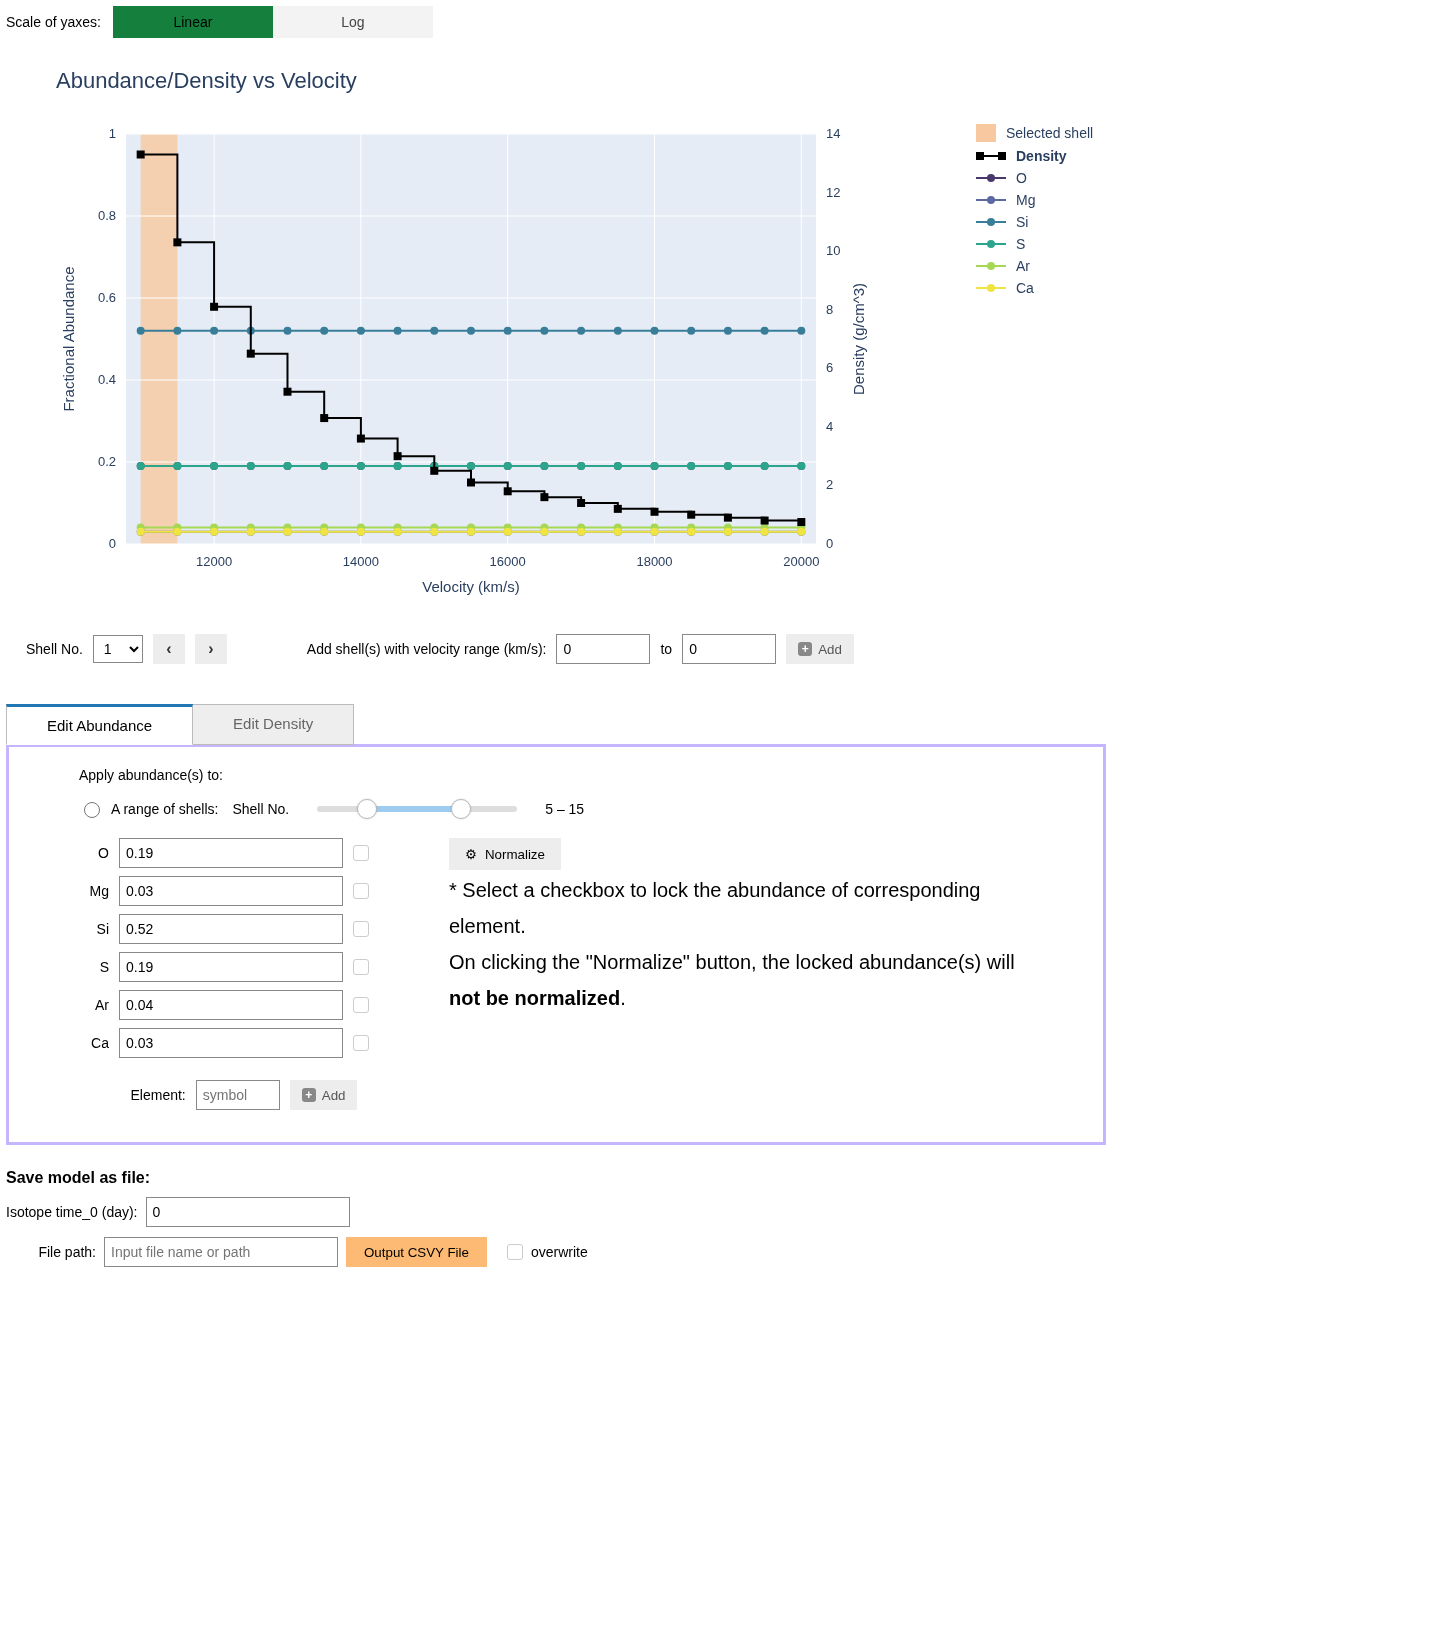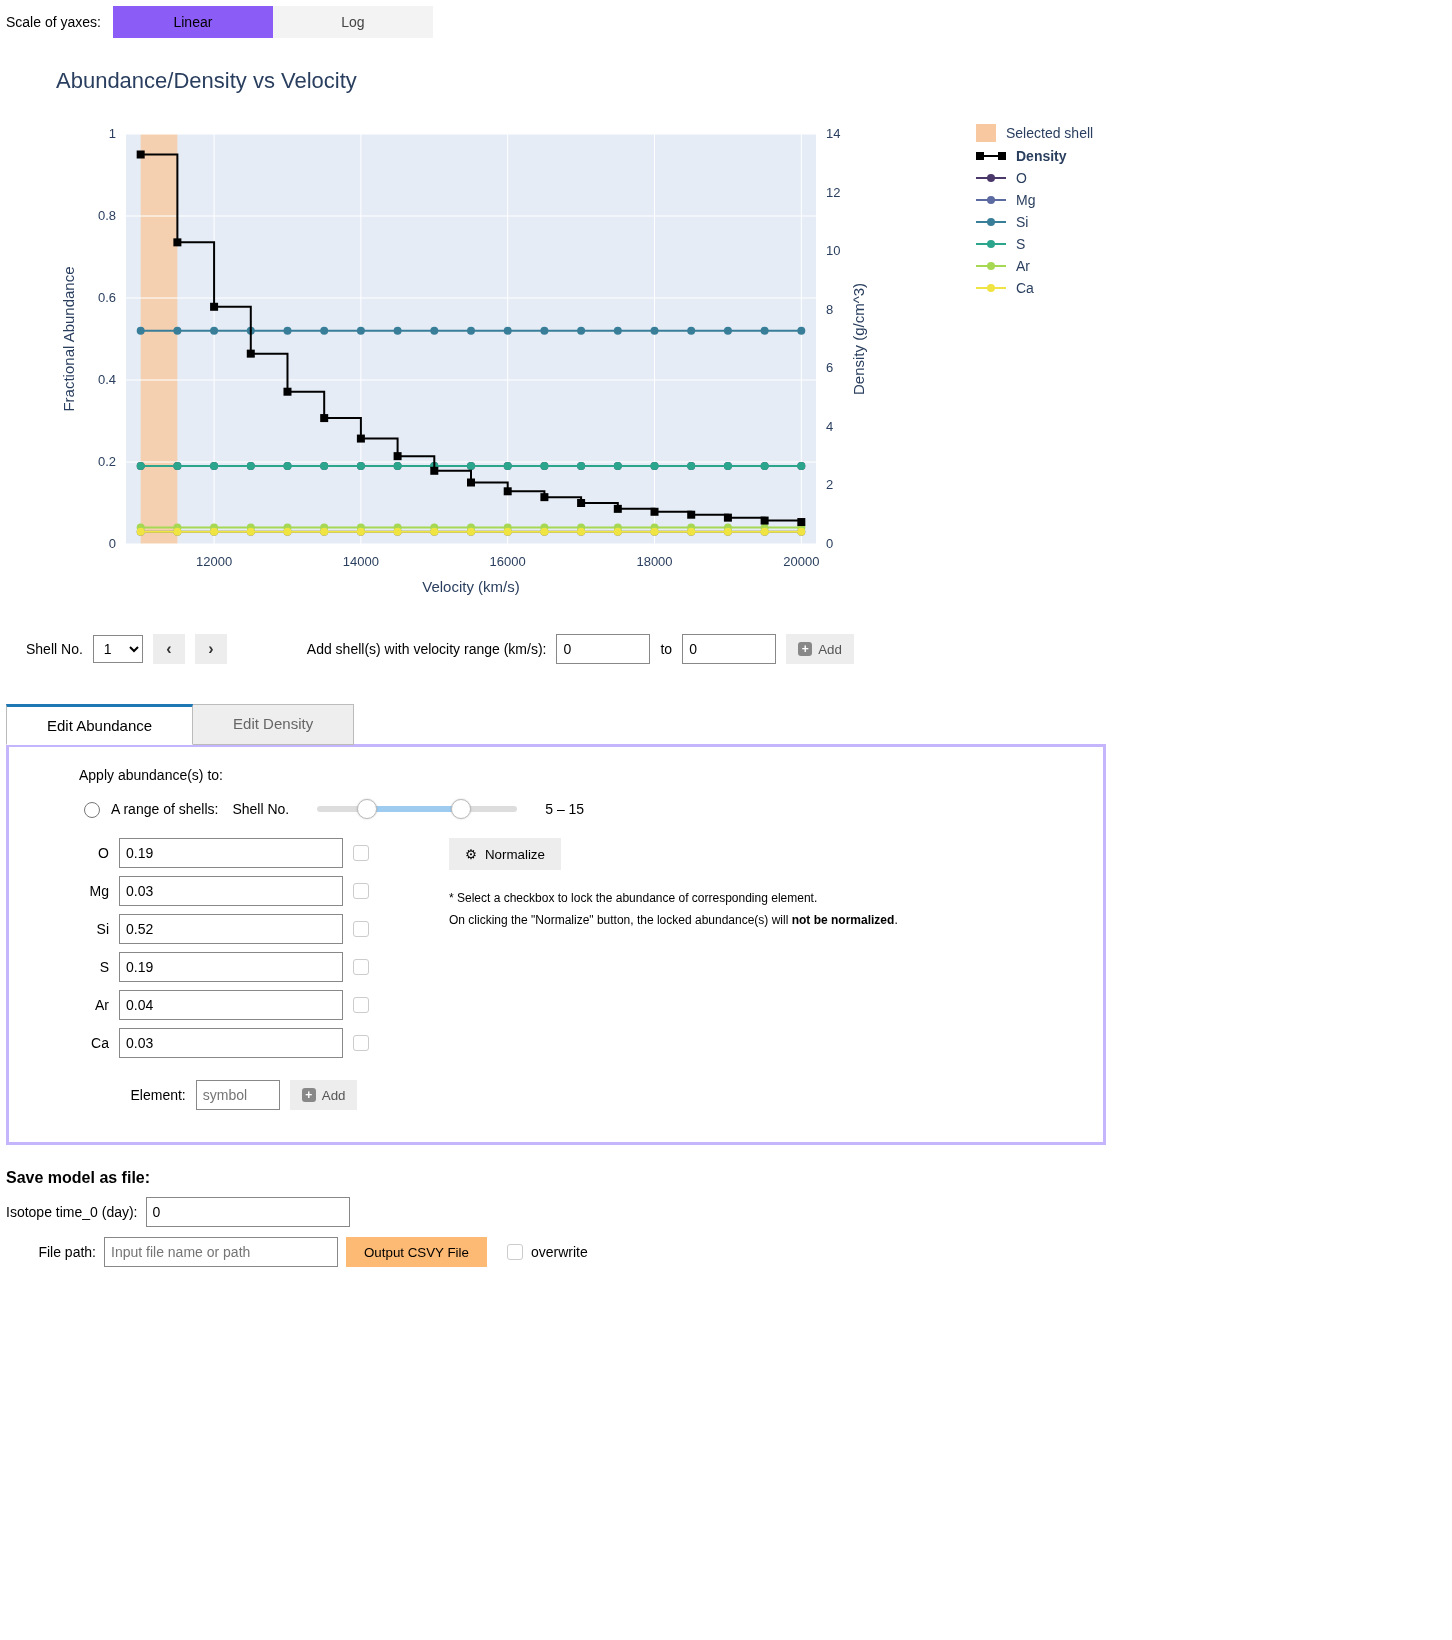--- a/index.html
+++ b/index.html
@@ -22,21 +22,21 @@
     height: 32px;
     display: flex;
     align-items: center;
     justify-content: center;
     background: #f3f3f3;
     color: #444;
     border: none;
     cursor: pointer;
     font-size: 14px;
   }
-  .toggle-btn.active { background: #8b5cf6; color: #000; }
+  .toggle-btn.active { background: #15803d; color: #000; }
   .chart-title {
     font-size: 22px;
     color: #2a3f5f;
     margin-left: 50px;
     margin-bottom: 30px;
   }
   .chart-wrap {
     display: flex;
     margin-left: 50px;
   }
@@ -179,21 +179,21 @@
   .norm-btn {
     background: #ededed;
     border: none;
     height: 32px;
     padding: 0 16px;
     cursor: pointer;
     display: inline-flex;
     align-items: center;
     gap: 8px;
   }
-  .hint { font-size: 12px; margin-top: 18px; line-height: 1.8; }
+  .hint { font-size: 20px; margin-top: 2px; line-height: 1.8; }
 
   .save-section { margin-top: 24px; }
   .save-row { display: flex; align-items: center; gap: 8px; margin-top: 10px; }
   .save-label { min-width: 90px; text-align: right; }
   .out-btn {
     background: #fdba74;
     border: none;
     height: 30px;
     padding: 0 18px;
     cursor: pointer;

